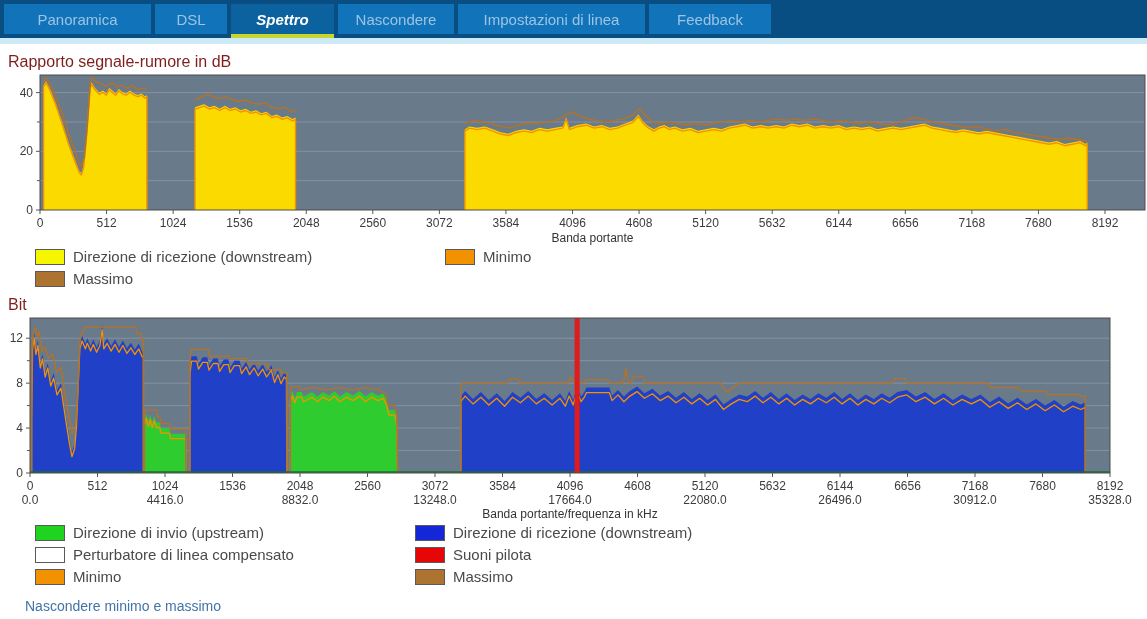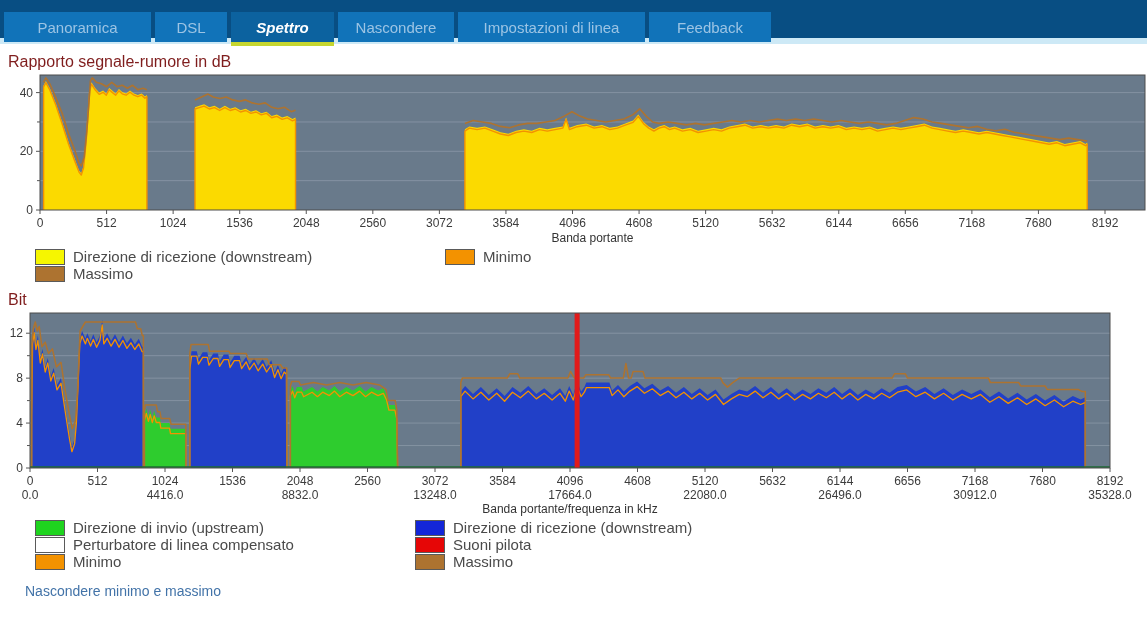--- a/index.html
+++ b/index.html
@@ -1,33 +1,33 @@
 <!DOCTYPE html>
 <html><head>
 <meta charset="utf-8">
 <style>
   html,body{margin:0;padding:0;background:#ffffff;}
   body{width:1147px;height:619px;overflow:hidden;font-family:"Liberation Sans",sans-serif;position:relative;}
 
   
-  .tabbar{height:38px;background:#084e83;display:flex;gap:4px;padding:12px 0 0 4px;box-sizing:border-box;}
+  .tabbar{height:38px;background:#084e83;display:flex;gap:4px;padding:4px 0 0 4px;box-sizing:border-box;}
   .tab{height:30px;background:#1173b9;color:#9cc4e4;display:flex;align-items:center;justify-content:center;
        font-size:15px;position:relative;cursor:pointer;flex:0 0 auto;}
   .tab:nth-child(1){width:147px}.tab:nth-child(2){width:72px}.tab:nth-child(3){width:103px}
   .tab:nth-child(4){width:116px}.tab:nth-child(5){width:187px}.tab:nth-child(6){width:122px}
   .tab.active{background:#0c629f;color:#ffffff;font-weight:bold;font-style:italic;}
   .tab.active::after{content:"";position:absolute;left:0;right:0;bottom:-4px;height:4px;background:#c6d62f;}
   .substrip{height:6px;background:#cde9f6;}
 
   .chart-title{font-size:16px;color:#7f1d1d;margin:9px 0 2px 8px;}
   svg{display:block;}
   svg text{font-family:"Liberation Sans",sans-serif;font-size:12px;fill:#3c3c3c;}
   svg text.axlabel{fill:#333333;}
 
-  .legend{margin:3px 0 0 35px;display:grid;font-size:15px;color:#4a4a4a;width:fit-content;}
+  .legend{margin:3px 0 0 35px;display:grid;row-gap:5px;font-size:15px;color:#4a4a4a;width:fit-content;}
   .legend.cols1{grid-template-columns:410px auto;}
   .legend.cols2{grid-template-columns:380px auto;}
   .legend-item{display:flex;align-items:center;gap:8px;}
   .swatch{width:30px;height:16px;border:1px solid #5a5a5a;box-sizing:border-box;flex:0 0 auto;}
 
   .footer-link{margin:13px 0 0 25px;font-size:14px;color:#4273a8;cursor:pointer;width:fit-content;}
 </style>
 </head>
 <body>
 

